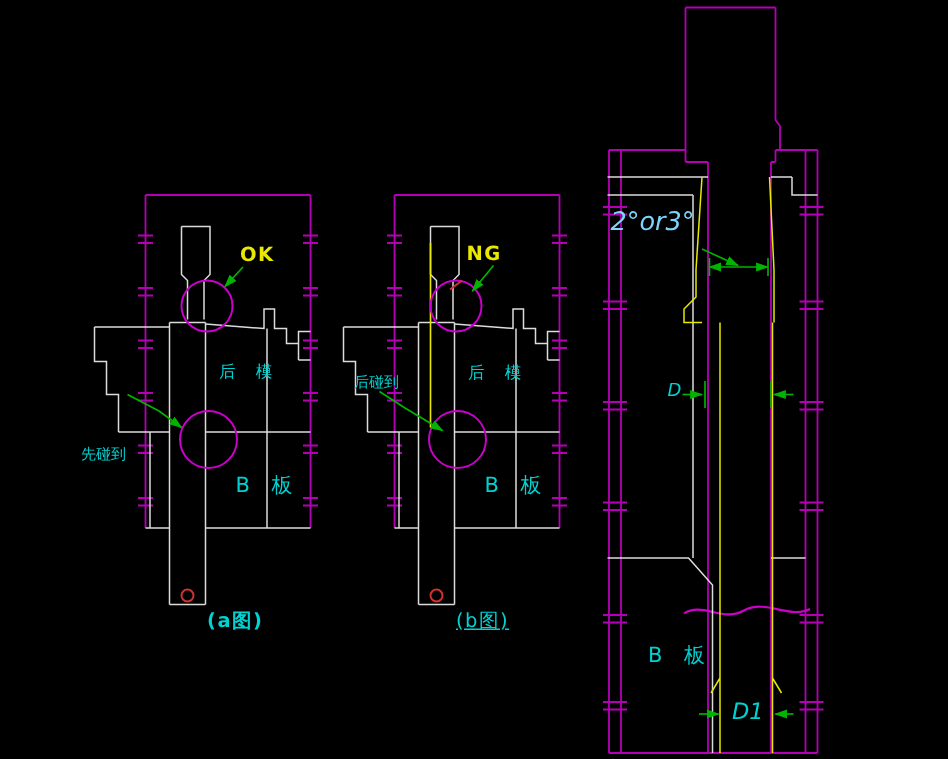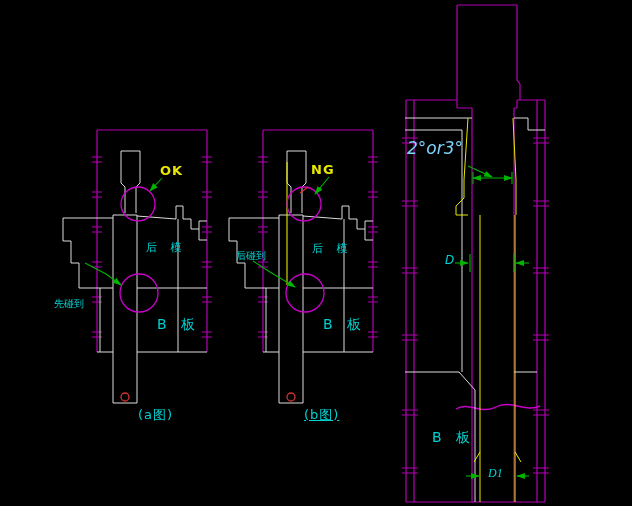--- a/index.html
+++ b/index.html
@@ -14,25 +14,25 @@
   .pale{color:#7dd3fc;text-align:right;}
   .t-ok   {left:160px;top:164px;font-size:13px;letter-spacing:1px;}
   .t-ng   {left:311px;top:163px;font-size:13px;letter-spacing:1px;}
   .t-houmo-a{left:146px;top:242px;font-size:11px;letter-spacing:5px;}
   .t-houmo-b{left:312px;top:243px;font-size:11px;letter-spacing:5px;}
   .t-bban-a{left:157px;top:317px;font-size:14px;letter-spacing:5px;}
   .t-bban-b{left:323px;top:317px;font-size:14px;letter-spacing:5px;}
   .t-bban-c{left:432px;top:430px;font-size:14px;letter-spacing:5px;}
   .t-lead-a{left:54px; top:255px;font-size:10px;margin-top:44px;}
   .t-lead-b{left:236px;top:251px;font-size:10px;}
-  .t-cap-a{left:138px;top:408px;font-size:13px;letter-spacing:1px;}
+  .t-cap-a{left:138px;top:408px;font-size:13px;letter-spacing:1px;font-weight:bold;}
   .t-cap-b{left:304px;top:408px;font-size:13px;letter-spacing:1px;text-decoration:underline;}
   .t-angle{left:407px;top:140px;font-size:17px;font-style:italic;}
   .t-d {left:445px;top:254px;font-size:12px;font-style:italic;}
-  .t-d1{left:488px;top:467px;font-size:12px;font-style:italic;font-family:Liberation Serif, serif;}
+  .t-d1{left:488px;top:467px;font-size:15px;font-style:italic;}
 </style>
 </head>
 <body>
 
 <div class="stage">
 
   <svg width="632" height="506" viewBox="0 0 632 506">
     <defs>
       <marker id="arr" viewBox="0 0 10 10" refX="9" refY="5" markerWidth="8" markerHeight="8" orient="auto-start-reverse">
         <path d="M0,1.5 L10,5 L0,8.5 z" fill="#00b400"></path>

